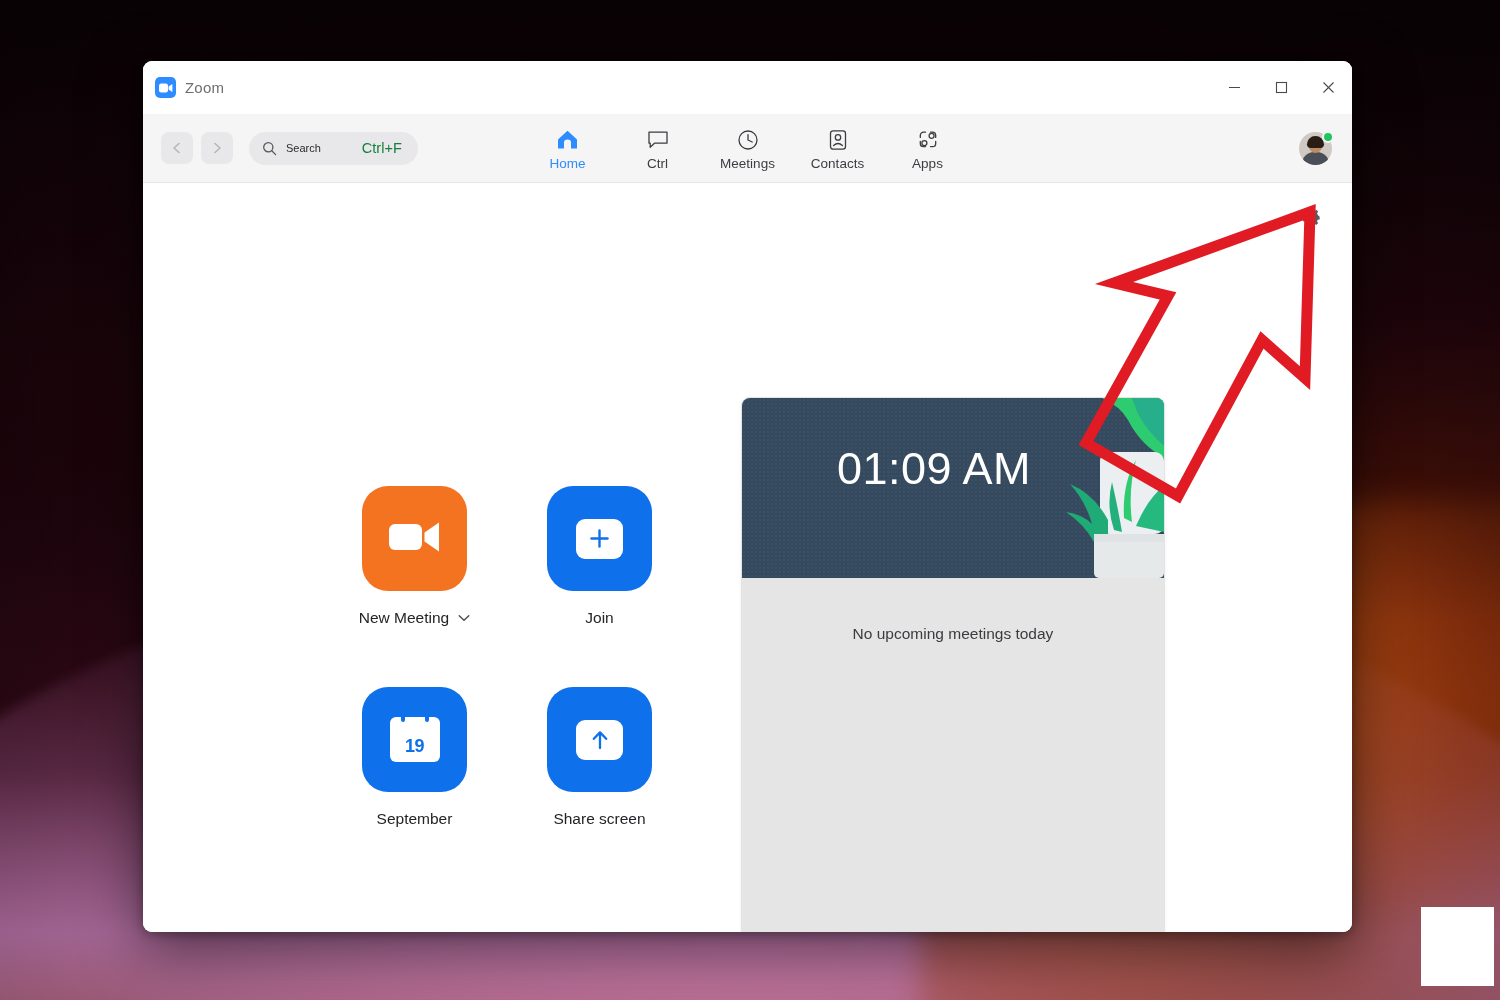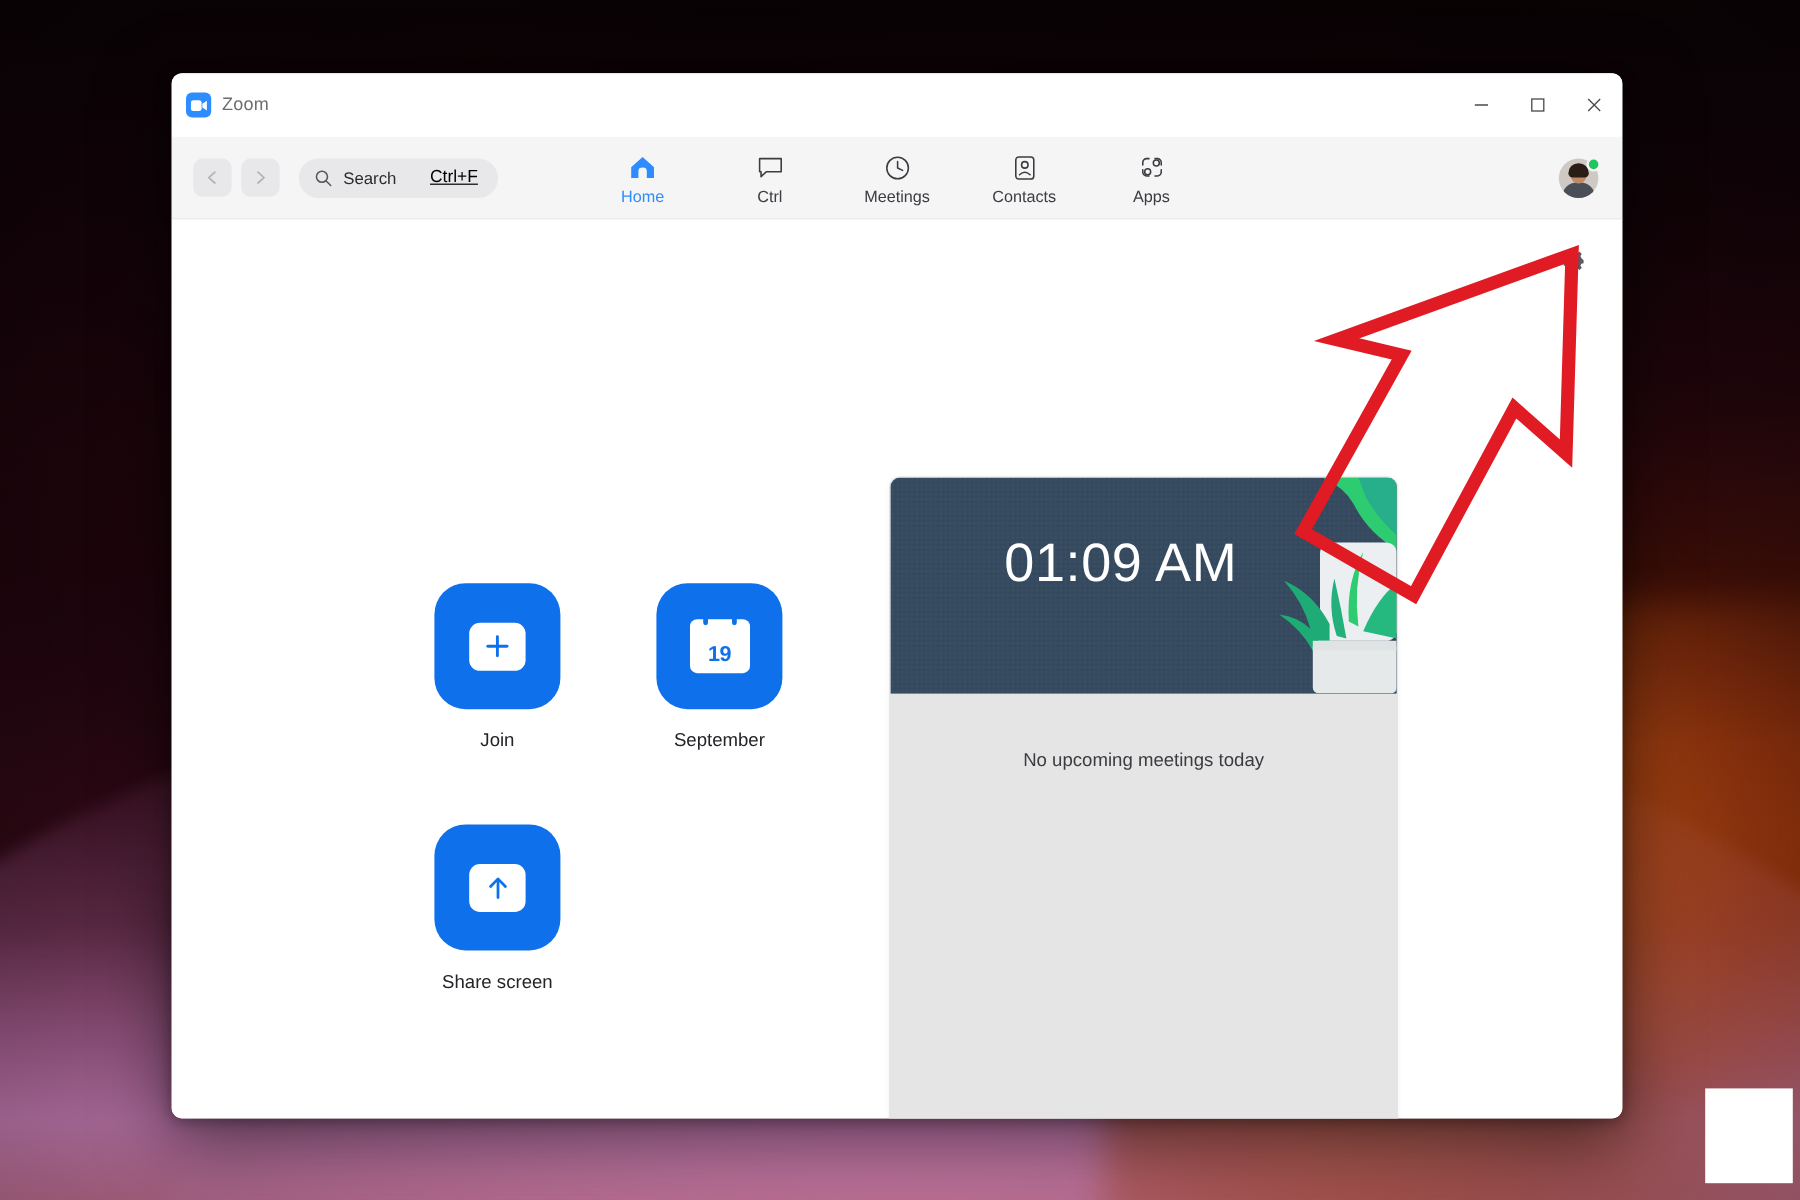--- a/index.html
+++ b/index.html
@@ -139,29 +139,29 @@
     margin-left: 8px;
     height: 33px;
     background: #e8e8ea;
     border-radius: 17px;
     display: flex; align-items: center;
     padding: 0 16px 0 13px;
     gap: 9px;
     min-width: 166px;
   }
   .search-pill .s-icon { color: #57575c; display: flex; }
-  .search-pill .s-text { font-size: 14px; color: #2b2b2e; }
-  .search-pill .s-kbd { font-size: 14.5px; color: #000000; margin-left: 19px; text-decoration: underline; }
+  .search-pill .s-text { font-size: 11px; color: #2b2b2e; }
+  .search-pill .s-kbd { font-size: 14.5px; color: #15803d; margin-left: 32px; }
 
   .nav-tabs {
     position: absolute;
     left: 50%;
     transform: translateX(-50%);
     display: flex;
-    gap: 16px;
+    gap: 0;
   }
   .nav-tab {
     width: 90px;
     display: flex;
     flex-direction: column;
     align-items: center;
     gap: 4px;
     color: #3c3c41;
     padding-top: 2px;
   }
@@ -494,20 +494,38 @@
 
       <div id="gear-btn">
         <svg width="21" height="21" viewBox="0 0 21 21">
           <path fill="#5a5a60" d="M10.5 0 l1.35 0 .42 2.02a7.9 7.9 0 0 1 1.75.73l1.72-1.16 1.9 1.9-1.16 1.72c.32.55.57 1.14.73 1.75L19.23 9v2.7l-2.02.42c-.16.61-.41 1.2-.73 1.75l1.16 1.72-1.9 1.9-1.72-1.16c-.55.32-1.14.57-1.75.73L11.85 21h-2.7l-.42-2.02a7.9 7.9 0 0 1-1.75-.73l-1.72 1.16-1.9-1.9 1.16-1.72a7.9 7.9 0 0 1-.73-1.75L1.77 13.7V11l2.02-.42c.16-.61.41-1.2.73-1.75L3.36 7.11l1.9-1.9 1.72 1.16c.55-.32 1.14-.57 1.75-.73L9.15 3.6z" transform="scale(0.95) translate(0.4,0.3)"></path>
           <circle cx="10.5" cy="10.6" r="3.3" fill="#ffffff"></circle>
         </svg>
       </div>
 
       <div id="action-grid">
 
+        <div class="action-cell">
+          <div class="action-tile tile-orange">
+            <span>
+              <svg width="54" height="36" viewBox="0 0 54 36">
+                <rect x="1" y="5" width="33" height="26" rx="6" fill="#ffffff"></rect>
+                <path d="M36.5 13.5 L51 3.5 L51 32.5 L36.5 22.5 Z" fill="#ffffff"></path>
+              </svg>
+            </span>
+          </div>
+          <div class="action-label">
+            <span>New Meeting</span>
+            <span class="chev">
+              <svg width="12" height="8" viewBox="0 0 12 8">
+                  <polyline points="1.2,1.8 6,6.2 10.8,1.8" fill="none" stroke="currentColor" stroke-width="1.4" stroke-linecap="round" stroke-linejoin="round"></polyline>
+                </svg>
+            </span>
+          </div>
+        </div>
 
         <div class="action-cell">
           <div class="action-tile tile-blue">
             <span class="inner-white">
               <svg width="23" height="23" viewBox="0 0 23 23">
                 <line x1="11.5" y1="3.5" x2="11.5" y2="19.5" stroke="#0e71eb" stroke-width="2.4" stroke-linecap="round"></line>
                 <line x1="3.5" y1="11.5" x2="19.5" y2="11.5" stroke="#0e71eb" stroke-width="2.4" stroke-linecap="round"></line>
               </svg>
             </span>
           </div>

